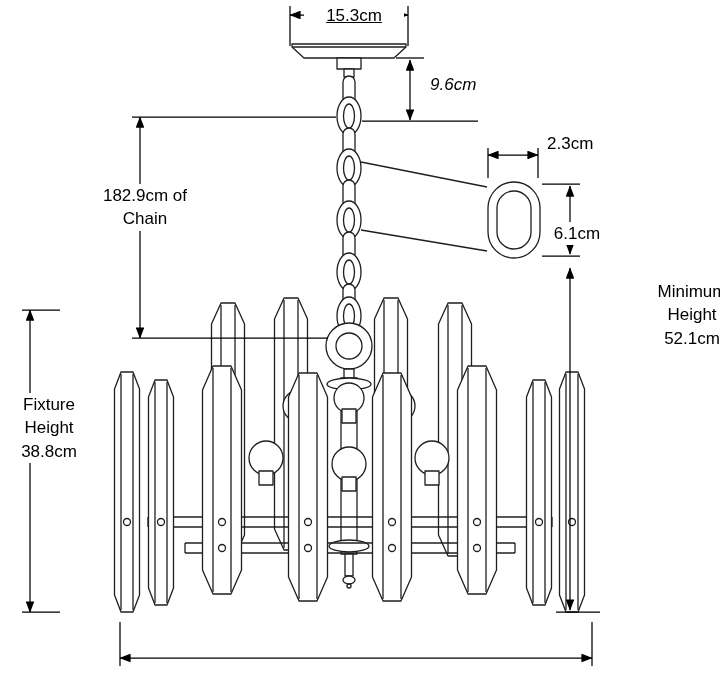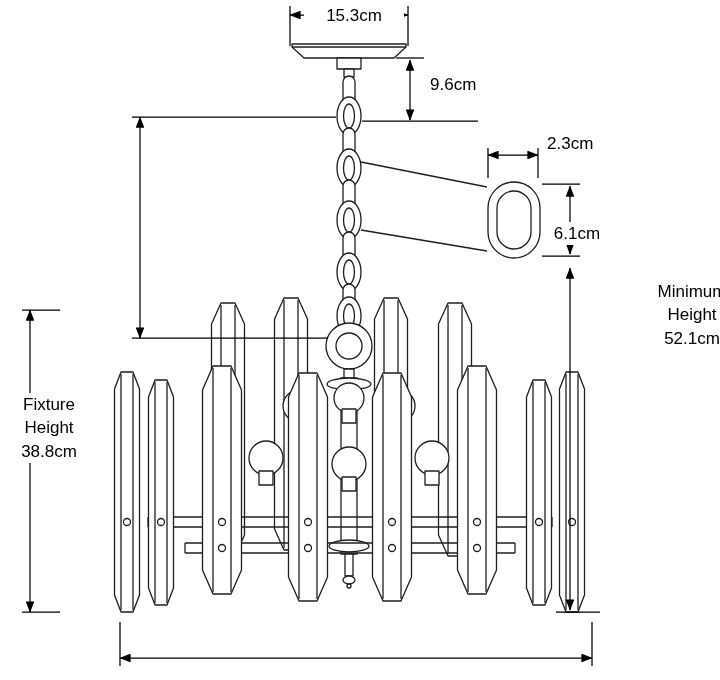--- a/index.html
+++ b/index.html
@@ -154,24 +154,26 @@
         <line x1="410" y1="60" x2="410" y2="120" marker-start="url(#ah)" marker-end="url(#ah)"></line>
         <line x1="140" y1="117" x2="140" y2="338" marker-start="url(#ah)" marker-end="url(#ah)"></line>
         <line x1="488" y1="155" x2="538" y2="155" marker-start="url(#ah)" marker-end="url(#ah)"></line>
         <line x1="570" y1="186" x2="570" y2="254" marker-start="url(#ah)" marker-end="url(#ah)"></line>
         <line x1="570" y1="268" x2="570" y2="610" marker-start="url(#ah)" marker-end="url(#ah)"></line>
         <line x1="30" y1="310" x2="30" y2="612" marker-start="url(#ah)" marker-end="url(#ah)"></line>
         <line x1="120" y1="658" x2="592" y2="658" marker-start="url(#ah)" marker-end="url(#ah)"></line>
       </g>
   </svg>
 
-  <div class="label bg center" style="left:304px;top:4px;width:90px;">15.3cm</div>
+  <div class="label bg center" style="left:304px;top:4px;width:90px;text-decoration:underline;">15.3cm</div>
 
-  <div class="label" style="left:430px;top:73px;">9.6cm</div>
+  <div class="label" style="left:430px;top:73px;font-style:italic;">9.6cm</div>
 
+  <div class="label bg center" style="left:72px;top:184px;width:136px;">182.9cm of
+Chain</div>
 
   <div class="label" style="left:547px;top:132px;">2.3cm</div>
 
   <div class="label bg center" style="left:541px;top:209px;width:62px;margin-top:13px;">6.1cm</div>
 
   <div class="label center" style="left:636px;top:280px;width:112px;">Minimum
 Height
 52.1cm</div>
 
   <div class="label bg center" style="left:0px;top:393px;width:88px;">Fixture

